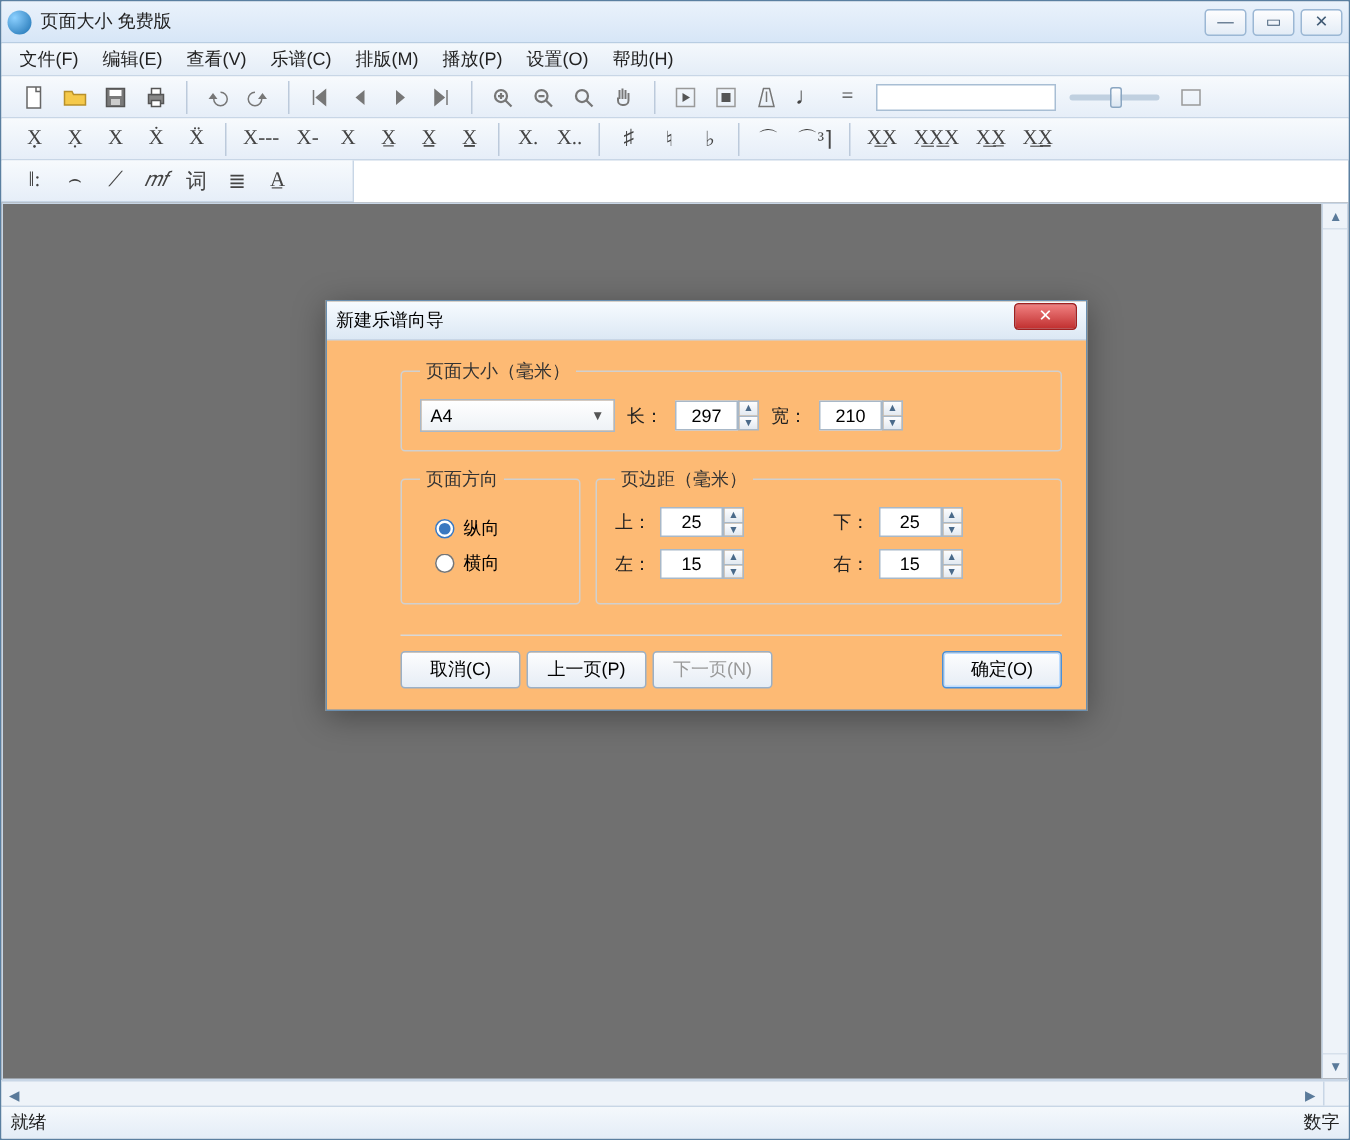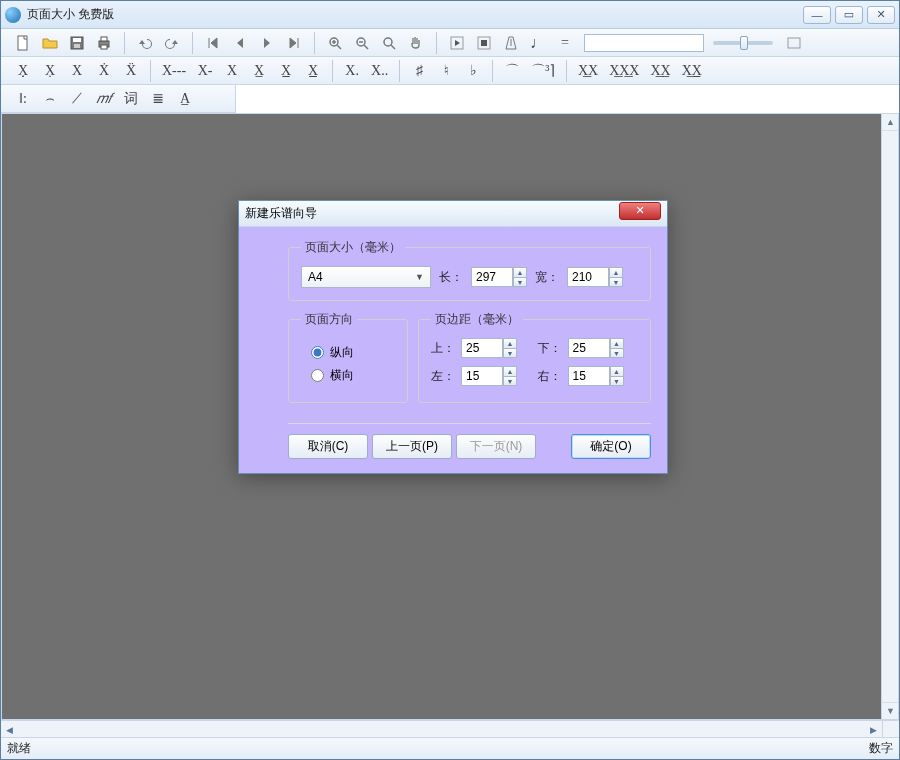--- a/index.html
+++ b/index.html
@@ -29,31 +29,31 @@
 .slider-thumb { position: absolute; top: -5px; left: 45%; width: 8px; height: 14px; background: linear-gradient(#fdfdfe,#dbe6f2); border: 1px solid #8aa6c2; border-radius: 2px; }
 
 
 .document-area { flex: 1; background: #707070; position: relative; border: 1px solid #c8d6e6; margin: 0; overflow: hidden; }
 .vscroll { position: absolute; right: 0; top: 0; bottom: 0; width: 17px; background: #eef3f9; border-left: 1px solid #c8d6e6; }
 
 
 .statusbar { height: 22px; background: linear-gradient(#f4f8fc,#e4edf7); display: flex; align-items: center; font-size: 12px; color: #222; padding: 0 6px; border-top: 1px solid #c8d6e6; justify-content: space-between; }
 
 
-.dialog { position: absolute; left: 238px; top: 200px; width: 430px; background: #c4b5fd; border: 1px solid #6a8fb0; box-shadow: 0 4px 20px rgba(0,0,0,0.35); font-size: 12px; }
+.dialog { position: absolute; left: 217px; top: 200px; width: 508px; background: #fdba74; border: 1px solid #6a8fb0; box-shadow: 0 4px 20px rgba(0,0,0,0.35); font-size: 12px; }
 .dlg-titlebar { height: 26px; background: linear-gradient(#f7fbff,#dce8f4); display: flex; align-items: center; padding: 0 6px; border-bottom: 1px solid #c8d6e6; }
 .dlg-titlebar .t { flex: 1; }
 .dlg-close { width: 42px; height: 18px; background: linear-gradient(#f08080,#c13030); border: 1px solid #a02020; border-radius: 3px; color: #fff; display: flex; align-items: center; justify-content: center; font-size: 11px; cursor: pointer; margin-top:-6px; }
 .dlg-body { padding: 12px 16px 14px; margin-left: 33px; }
 fieldset { border: 1px solid #d0d0d0; border-radius: 3px; padding: 10px 12px 12px; margin-bottom: 10px; }
 legend { padding: 0 4px; color: #333; }
 .row { display: flex; align-items: center; gap: 8px; }
 .paper-select { width: 130px; height: 22px; border: 1px solid #a8b8c8; background: linear-gradient(#fff,#eef2f6); padding: 0 6px; display: flex; align-items: center; justify-content: space-between; cursor: pointer; }
 .spin { display: flex; align-items: center; }
-.spin input { width: 42px; height: 20px; border: 1px solid #a8b8c8; padding: 0 4px; font-size: 12px; text-align: left; }
+.spin input { width: 42px; height: 20px; border: 1px solid #a8b8c8; padding: 0 4px; font-size: 12px; text-align: center; }
 .spin .btns { display: flex; flex-direction: column; }
 .spin .btns div { width: 14px; height: 10px; border: 1px solid #a8b8c8; background: linear-gradient(#fdfdfe,#e2e9f1); font-size: 7px; display: flex; align-items: center; justify-content: center; cursor: pointer; color:#4a6a8a;}
 .spin .btns div:first-child{border-bottom:none;}
 .lbl { color: #222; }
 .two-col { display: flex; gap: 10px; }
 .two-col fieldset { flex: 1; }
 .orientation label { display: flex; align-items: center; gap: 6px; margin: 6px 0 6px 10px; cursor: pointer; }
 .margin-grid { display: grid; grid-template-columns: auto 1fr auto 1fr; row-gap: 8px; column-gap: 6px; align-items: center; }
 .radio-row { display: flex; align-items: center; gap: 8px; margin: 6px 0; }
 hr.sep { border: none; border-top: 1px solid #d8d8d8; margin: 10px 0; }
@@ -81,20 +81,30 @@
   <div class="titlebar">
     <div class="app-icon"></div>
     <div class="title-text">页面大小 免费版</div>
     <div class="win-ctrls">
       <div class="win-btn">—</div>
       <div class="win-btn">▭</div>
       <div class="win-btn">✕</div>
     </div>
   </div>
 
+  <div class="menubar">
+    <span>文件(F)</span>
+    <span>编辑(E)</span>
+    <span>查看(V)</span>
+    <span>乐谱(C)</span>
+    <span>排版(M)</span>
+    <span>播放(P)</span>
+    <span>设置(O)</span>
+    <span>帮助(H)</span>
+  </div>
 
   <div class="toolbar-strip">
     <div class="tool-group">
       <div class="tool-btn">
           <svg viewBox="0 0 16 16">
             <rect x="3" y="1" width="9" height="14" fill="#fff" stroke="#666"></rect>
             <path d="M9 1v3h3" fill="none" stroke="#666"></path>
           </svg>
         </div>
       <div class="tool-btn">

